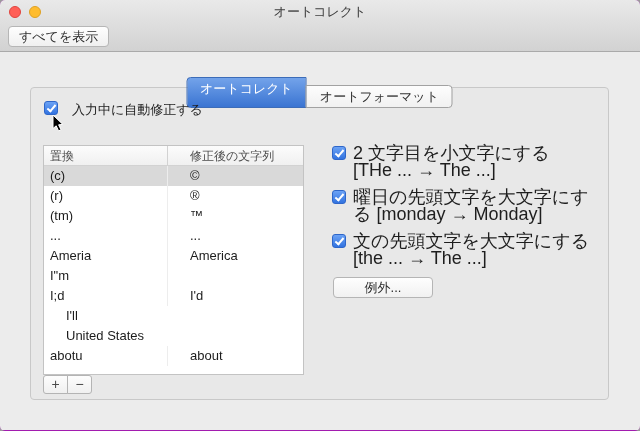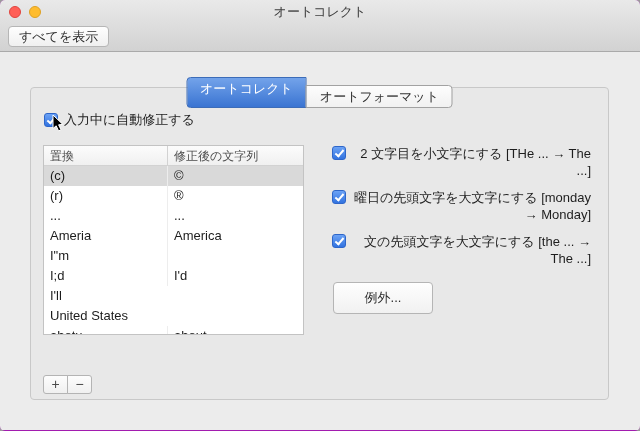--- a/index.html
+++ b/index.html
@@ -65,39 +65,39 @@
     background:linear-gradient(#6ba2f5,#3273e0);
     border:1px solid #2e66c9; position:relative; flex:none;
   }
   .cb::after {
     content:""; position:absolute; left:4px; top:1px;
     width:3px; height:7px;
     border:solid #fff; border-width:0 2px 2px 0;
     transform:rotate(40deg);
   }
   .main-cb {
-    position:absolute; left:13px; top:23px;
-    display:flex; align-items:center; gap:6px;
+    position:absolute; left:13px; top:13px;
+    display:flex; gap:14px;
     font-size:13px; color:#1e1e1e;
   }
   
   .cursor { position:absolute; left:21px; top:26px; z-index:5; }
   
   .table-wrap {
-    position:absolute; left:12px; top:57px; width:261px; height:190px;
+    position:absolute; left:12px; top:57px; width:261px; height:230px;
     background:#fff; border:1px solid #c3c3c3; overflow:hidden;
   }
   .thead {
     display:flex; height:20px;
     background:linear-gradient(#fcfcfc,#f0f0f0);
     border-bottom:1px solid #d2d2d2;
     font-size:12px; color:#4c4c4c;
   }
   .thead .c1, .trow .c1 { width:124px; padding-left:6px; line-height:20px; }
-  .thead .c2, .trow .c2 { flex:1; padding-left:6px; line-height:20px; }
+  .thead .c2, .trow .c2 { flex:1; padding-left:6px; line-height:20px;margin-left:16px; }
   .thead .c1 { border-right:1px solid #d2d2d2; }
   .trow .c1 { border-right:1px solid #ededed; }
   .trow {
     display:flex; height:20px; font-size:13px; color:#1c1c1c;
     background:#fff; cursor:default;
   }
   .trow.selected { background:#d9d9d9; }
   
   .pm-bar { position:absolute; left:12px; top:287px; display:flex; }
   .pm-btn {
@@ -105,26 +105,26 @@
     text-align:center; color:#4a4a4a; font-family:inherit;
     background:linear-gradient(#fdfdfd,#f0f0f0);
     border:1px solid #b4b4b4; padding:0;
   }
   .pm-btn.add { border-radius:3px 0 0 3px; }
   .pm-btn.remove { border-radius:0 3px 3px 0; margin-left:-1px; }
   
   .right-col { position:absolute; left:301px; top:57px; width:272px; }
   .opt {
     display:flex; gap:7px; margin-bottom:10px; align-items:flex-start;
-    font-size:13px; color:#1e1e1e;text-align:right;
+    font-size:18px; color:#1e1e1e;
   }
   .opt .cb { margin-top:1px; }
   .opt-label { max-width:238px; line-height:17px; }
   .exceptions-btn {
-    margin-top:5px; margin-left:1px; width:100px; height:32px;
+    margin-left:1px; width:100px; height:21px;
     font-size:13px; color:#2c2c2c; font-family:inherit;
     background:linear-gradient(#fefefe,#f1f1f1);
     border:1px solid #b5b5b5; border-radius:4px;
   }
 </style>
 </head>
 <body>
 
 <div class="window">
 
@@ -163,20 +163,24 @@
         </div>
         <div class="trow selected">
           <div class="c1">(c)</div>
           <div class="c2">©</div>
         </div>
         <div class="trow">
           <div class="c1">(r)</div>
           <div class="c2">®</div>
         </div>
         <div class="trow">
+          <div class="c1">(tm)</div>
+          <div class="c2">™</div>
+        </div>
+        <div class="trow">
           <div class="c1">...</div>
           <div class="c2">...</div>
         </div>
         <div class="trow">
           <div class="c1">Ameria</div>
           <div class="c2">America</div>
         </div>
         <div class="trow">
           <div class="c1">I"m</div>
         </div>

